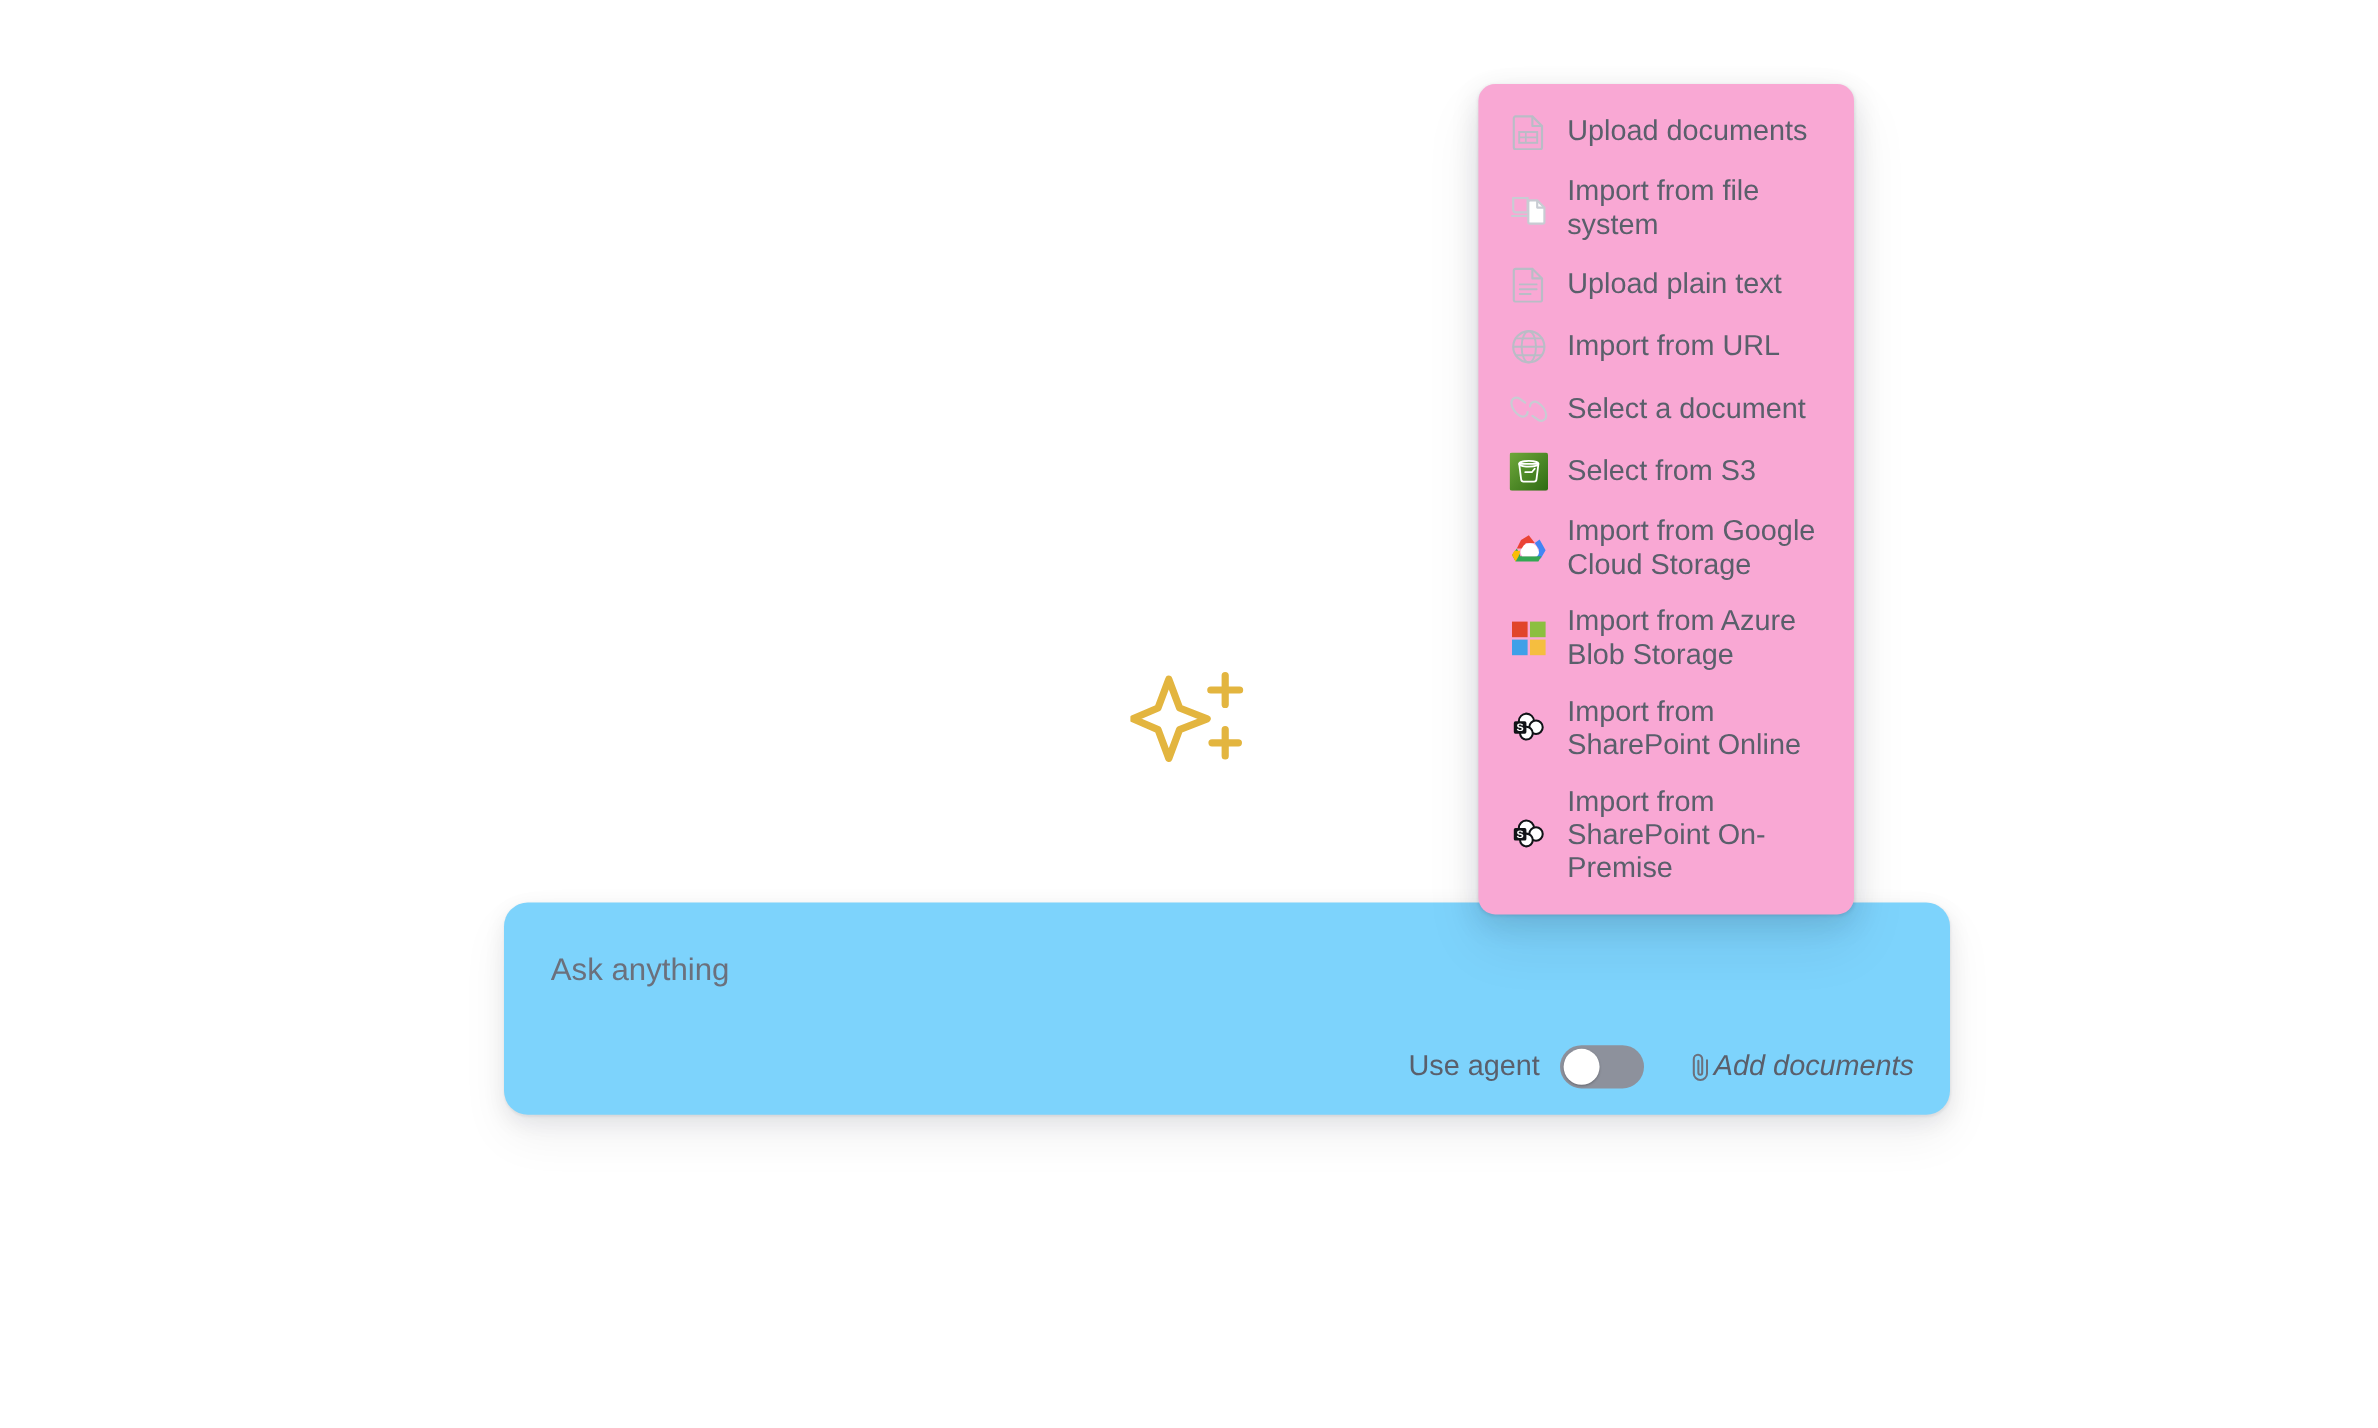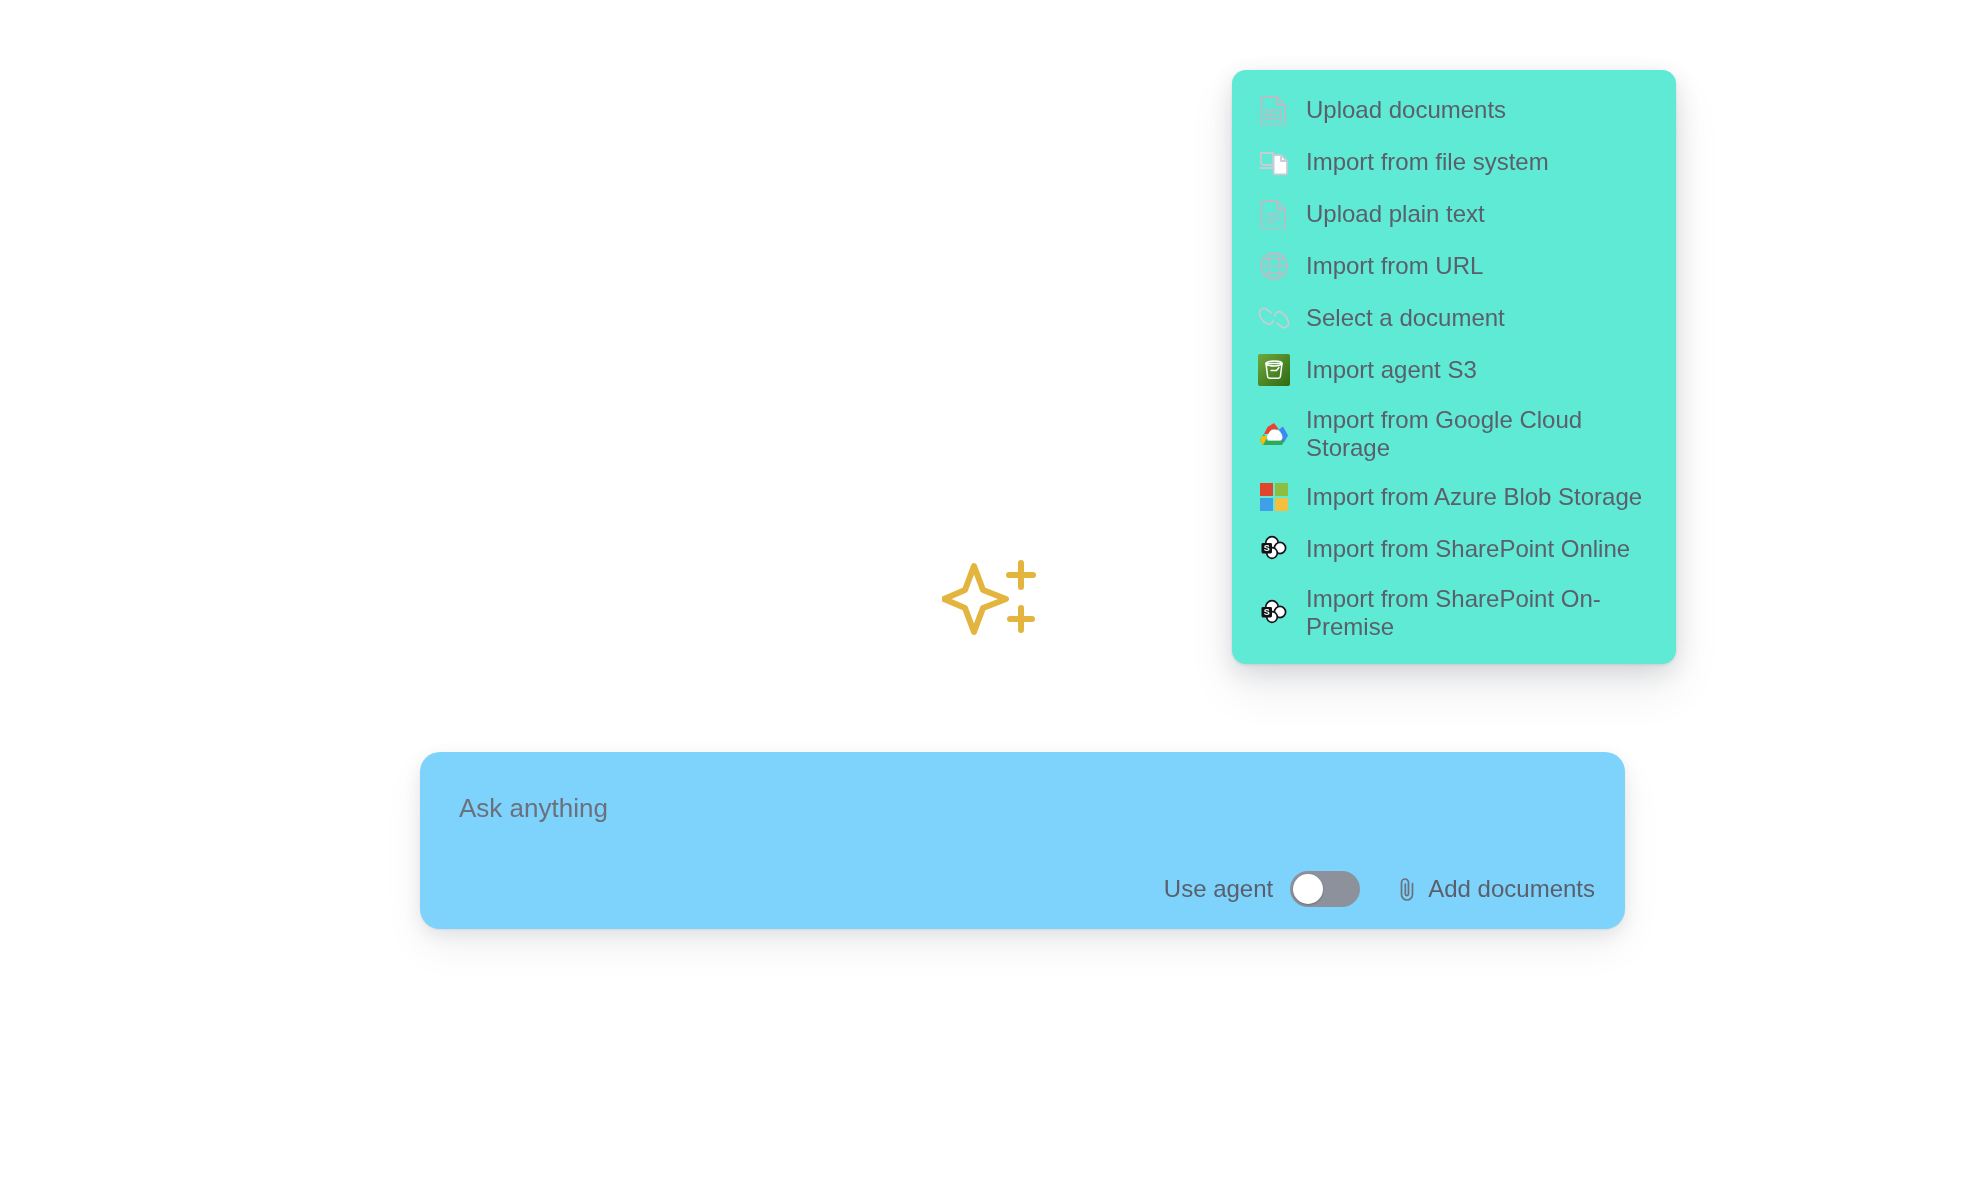--- a/index.html
+++ b/index.html
@@ -101,38 +101,39 @@
     top: 3px;
     width: 30px;
     height: 30px;
     border-radius: 50%;
     background: #ffffff;
     box-shadow: 0 1px 2px rgba(0,0,0,.25);
   }
   .add-docs {
     display: flex;
     align-items: center;
-    gap: 10px;
+    gap: 0;
     margin-left: 36px;
     cursor: pointer;
+    font-style: italic;
   }
   .add-docs .label {
     font-size: 24px;
     color: #5a5f6b;
     white-space: nowrap;
   }
   .clip-icon { width: 22px; height: 26px; display:block; }
 
   
   .menu {
     position: absolute;
     left: 1232px;
     top: 70px;
-    width: 444px;
-    background: #5eead4;
+    width: 313px;
+    background: #f9a8d4;
     border-radius: 14px;
     box-shadow: 0 1px 3px rgba(16,24,40,.10),
                 0 8px 24px rgba(16,24,40,.12),
                 0 24px 48px rgba(16,24,40,.08);
     padding: 14px 0 14px 0;
     box-sizing: border-box;
     z-index: 5;
   }
   .menu-item {
     display: flex;
@@ -260,21 +261,21 @@
             <stop offset="0" stop-color="#6FA83B"></stop>
             <stop offset="1" stop-color="#2E6B13"></stop>
           </linearGradient>
         </defs>
         <rect x="0" y="0" width="32" height="32" rx="2" fill="url(#s3g)"></rect>
         <path d="M8 9.5h16l-1.6 13a2 2 0 0 1-2 1.8H11.6a2 2 0 0 1-2-1.8z" fill="none" stroke="#ffffff" stroke-width="1.5" stroke-linejoin="round"></path>
         <ellipse cx="16" cy="9.5" rx="8" ry="2.4" fill="none" stroke="#ffffff" stroke-width="1.5"></ellipse>
         <path d="M13 16.5h5.5M18.5 16.5l2.5-3" stroke="#ffffff" stroke-width="1.4" stroke-linecap="round"></path>
       </svg>
     </span>
-    <span class="mi-label">Import agent S3</span>
+    <span class="mi-label">Select from S3</span>
   </div>
 
   <div class="menu-item">
     <span class="mi-icon">
       <svg width="32" height="28" viewBox="0 0 32 28">
         <path d="M16 3 L9.5 7 L6 14 L11 14 L13.5 9.5 L21 9.5 Z" fill="#EA4335"></path>
         <path d="M21 9.5 L24.5 15 L21 22.5 L26 22.5 L30 15.5 L25 6.5 Z" fill="#4285F4"></path>
         <path d="M6 14 L2 19.5 L5 25 L24 25 L26.5 20.5 L9 20.5 L7.5 17 Z" fill="#34A853"></path>
         <path d="M2 19.5 L4 16 L9 16 L7.5 20.5 L5 25 Z" fill="#FBBC05"></path>
         <path d="M10.5 20.5 a5.5 5.5 0 0 1 0-7 a7 7 0 0 1 13 1.2 a4 4 0 0 1-0.6 5.8 z" fill="#ffffff"></path>

